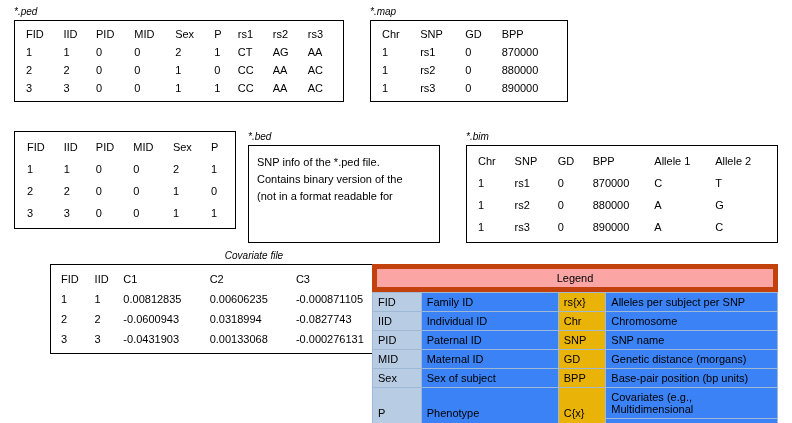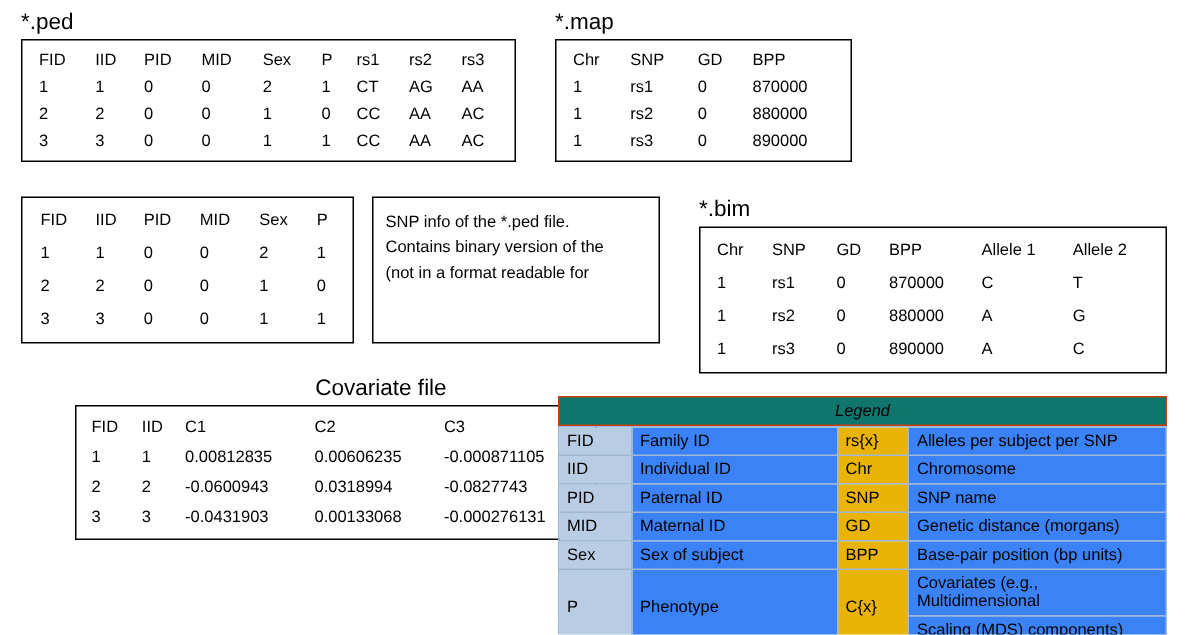--- a/index.html
+++ b/index.html
@@ -13,24 +13,25 @@
     font-family: "Liberation Sans", sans-serif;
     font-size: 11px;
     color: #000000;
     position: relative;
     overflow: hidden;
   }
   .panel {
     position: absolute;
   }
   .caption {
-    font-size: 15px;
+    font-size: 10px;
     color: #000;
     margin-bottom: 3px;
     white-space: nowrap;
+    font-style: italic;
   }
   .boxed {
     border: 1px solid #000;
     box-sizing: border-box;
     background: #fff;
   }
   table.grid {
     border-collapse: collapse;
     font-size: 11px;
     width: 100%;
@@ -100,26 +101,25 @@
     background: #b8cce4;
     width: 42px;
   }
   table.legend td.key2 {
     background: #eab308;
     width: 40px;
   }
   table.legend td.desc { width: 140px; }
   table.legend td.desc2 { width: 180px; white-space: normal; }
   .legend-title {
-    background: #0f766e;
+    background: #fca5a5;
     text-align: center;
     padding: 3px 0;
-    border: 1px solid #c2410c;
-    font-size: 11px;
-    font-style: italic;
+    border: 5px solid #c2410c;
+    font-size: 11px;
   }
 </style>
 </head>
 <body>
 
 <div class="panel" id="ped-panel">
   <div class="caption">*.ped</div>
   <div class="boxed">
     <table class="grid">
       <thead>
@@ -247,20 +247,21 @@
           <td>0</td>
           <td>1</td>
           <td>1</td>
         </tr>
       </tbody>
     </table>
   </div>
 </div>
 
 <div class="panel" id="bed-panel">
+  <div class="caption">*.bed</div>
   <div class="boxed">
     <p>SNP info of the *.ped file.</p>
     <p>Contains binary version of the</p>
     <p>(not in a format readable for</p>
   </div>
 </div>
 
 <div class="panel" id="bim-panel">
   <div class="caption">*.bim</div>
   <div class="boxed">

